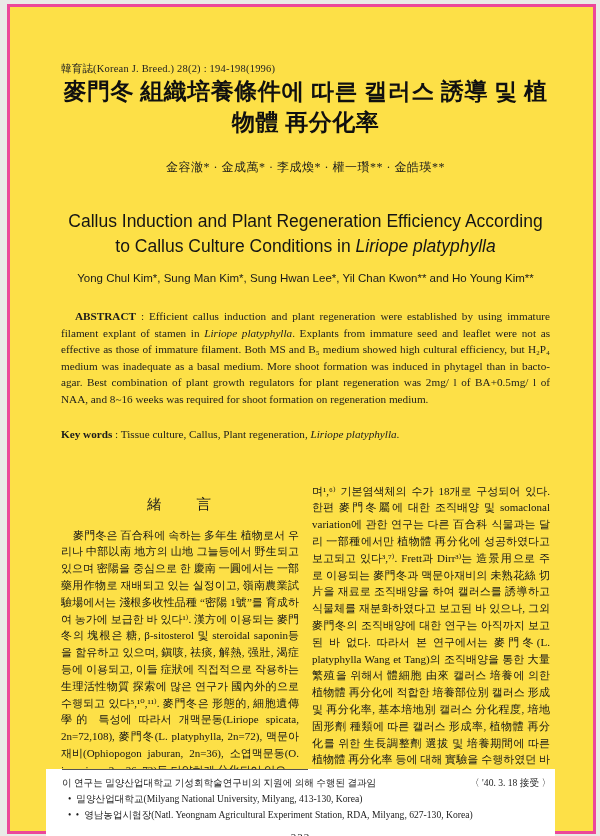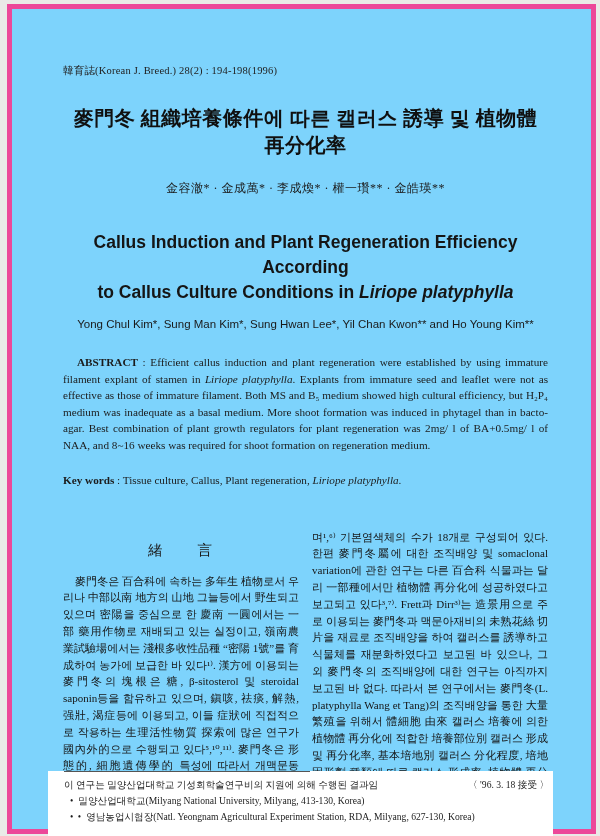--- a/index.html
+++ b/index.html
@@ -11,52 +11,51 @@
     position: relative;
     overflow: hidden;
   }
   .canvas { position: absolute; inset: 0; }
   .corner-mark {
     position: absolute; left: 8px; top: 40px;
     width: 9px; height: 9px; background: #7b2727;
   }
   .page {
     position: absolute; left: 7px; top: 4px; right: 4px; bottom: 2px;
-    background: #7dd3fc;
-    border: 5px solid #ec4899;
+    background: #fde047;
+    border: 3px solid #ec4899;
   }
   .content { padding: 0 43px 0 51px; }
 
   .journal-line {
     margin-top: 55px;
     font-size: 10.5px;
     letter-spacing: 0.2px;
     color: #222;
   }
   .title-ko {
-    margin-top: 27px;
     text-align: center;
-    font-size: 20px;
+    font-size: 23px;
     font-weight: 700;
     letter-spacing: 0.5px;
     color: #101010;
     font-family: Liberation Serif, serif;
   }
   .authors-ko {
     margin-top: 21px;
     text-align: center;
     font-size: 12px;
     letter-spacing: 0.5px;
   }
   .title-en {
     margin-top: 33px;
     text-align: center;
     font-size: 17.5px;
     line-height: 25px;
-    font-weight: 700;
+    font-weight: 400;
     font-family: "Liberation Sans", "DejaVu Sans", sans-serif;
     color: #151515;
   }
   .authors-en {
     margin-top: 13px;
     text-align: center;
     font-size: 11.5px;
     font-family: Liberation Sans, sans-serif;
     color: #1a1a1a;
   }
@@ -157,21 +156,21 @@
           <p class="body-text">며¹,⁶⁾ 기본염색체의 수가 18개로 구성되어 있다. 한편 麥門冬屬에 대한 조직배양 및 somaclonal variation에 관한 연구는 다른 百合科 식물과는 달리 一部種에서만 植物體 再分化에 성공하였다고 보고되고 있다³,⁷⁾. Frett과 Dirr³⁾는 造景用으로 주로 이용되는 麥門冬과 맥문아재비의 未熟花絲 切片을 재료로 조직배양을 하여 캘러스를 誘導하고 식물체를 재분화하였다고 보고된 바 있으나, 그외 麥門冬의 조직배양에 대한 연구는 아직까지 보고된 바 없다. 따라서 본 연구에서는 麥門冬(L. platyphylla Wang et Tang)의 조직배양을 통한 大量繁殖을 위해서 體細胞 由來 캘러스 培養에 의한 植物體 再分化에 적합한 培養部位別 캘러스 形成 및 再分化率, 基本培地別 캘러스 分化程度, 培地固形劑 種類에 따른 캘러스 形成率, 植物體 再分化를 위한 生長調整劑 選拔 및 培養期間에 따른 植物體 再分化率 등에 대해 實驗을 수행하였던 바 몇가지 結果를 얻었기에 報告하는 바이다.</p>
         </div>
       </div>
 
     </div>
 
     <div class="footer">
       <div class="fn-rule"></div>
       <div class="fn-line1">
         <span>이 연구는 밀양산업대학교 기성회학술연구비의 지원에 의해 수행된 결과임</span>
-        <span>〈 '96. 3. 18 接受 〉</span>
+        <span>〈 '40. 3. 18 接受 〉</span>
       </div>
       <div class="fn-affil">
         <span class="marker">•</span><span>밀양산업대학교(Milyang National University, Milyang, 413-130, Korea)</span>
       </div>
       <div class="fn-affil">
         <span class="marker">• •</span><span>영남농업시험장(Natl. Yeongnam Agricultural Experiment Station, RDA, Milyang, 627-130, Korea)</span>
       </div>
       <div class="page-number">- 322 -</div>
     </div>
   </div>

